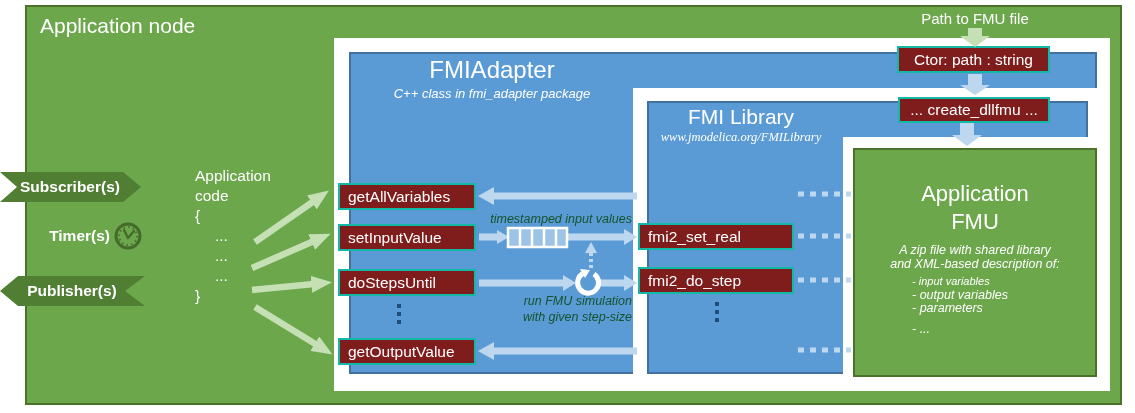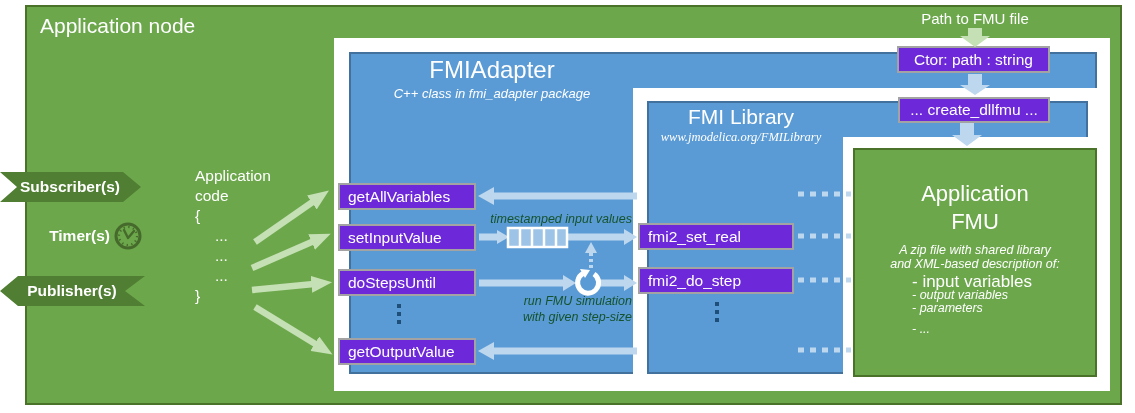--- a/index.html
+++ b/index.html
@@ -6,21 +6,21 @@
   .stage{
     position:relative;width:1135px;height:413px;overflow:hidden;
     font-family:"Liberation Sans","DejaVu Sans",sans-serif;
     -webkit-font-smoothing:antialiased;
   }
   .abs{position:absolute;}
   .white-panel{background:#FFFFFF;}
   .blue-panel{background:#5B9BD5;border:2px solid #41719C;box-sizing:border-box;}
   .green-panel{background:#6CA74C;border:2px solid #4A7329;box-sizing:border-box;}
   .dark-box{
-    background:#6d28d9;border:2px solid #a3a3a3;box-sizing:border-box;
+    background:#7f1d1d;border:2px solid #14b8a6;box-sizing:border-box;
     color:#fff;font-size:15.5px;display:flex;align-items:center;
     padding-left:8px;white-space:nowrap;text-align:right;
   }
   .dark-box.center{justify-content:center;padding-left:0;}
   .wtxt{color:#fff;}
   .title-lg{font-size:24px;line-height:26px;}
   .title-md{font-size:21px;line-height:23px;}
   .subtitle{font-style:italic;font-size:13px;line-height:15px;margin-top:3px;}
   .annot{font-style:italic;font-size:12.5px;line-height:16px;color:#14532d;text-align:right;}
   .banner{
@@ -55,21 +55,21 @@
   </div>
 
   <div class="abs white-panel" style="left:843px;top:137px;width:263px;height:248px;"></div>
   <div class="abs green-panel" style="left:853px;top:148px;width:244px;height:229px;"></div>
   <div class="abs wtxt" style="left:853px;top:148px;width:244px;text-align:center;padding-top:32px;box-sizing:border-box;">
     <div style="font-size:22px;line-height:28px;">Application</div>
     <div style="font-size:22px;line-height:28px;">FMU</div>
     <div style="font-style:italic;font-size:12.5px;line-height:13.5px;margin-top:8px;">A zip file with shared library</div>
     <div style="font-style:italic;font-size:12.5px;line-height:13.5px;">and XML-based description of:</div>
     <div style="text-align:left;padding-left:59px;margin-top:4px;">
-      <div style="font-size:17px;line-height:13.5px;">- input variables</div>
+      <div style="font-style:italic;font-size:11px;line-height:13.5px;">- input variables</div>
       <div style="font-style:italic;font-size:12.5px;line-height:13.5px;">- output variables</div>
       <div style="font-style:italic;font-size:12.5px;line-height:13.5px;">- parameters</div>
       <div style="font-style:italic;font-size:12.5px;line-height:13.5px;margin-top:7px;">- ...</div>
     </div>
   </div>
 
   <div class="abs wtxt" style="left:880px;top:10px;width:190px;text-align:center;font-size:15px;">Path to FMU file</div>
   <div class="abs dark-box center" style="left:897px;top:46px;width:153px;height:27px;">Ctor: path : string</div>
   <div class="abs dark-box center" style="left:898px;top:97px;width:152px;height:26px;">... create_dllfmu ...</div>
 

